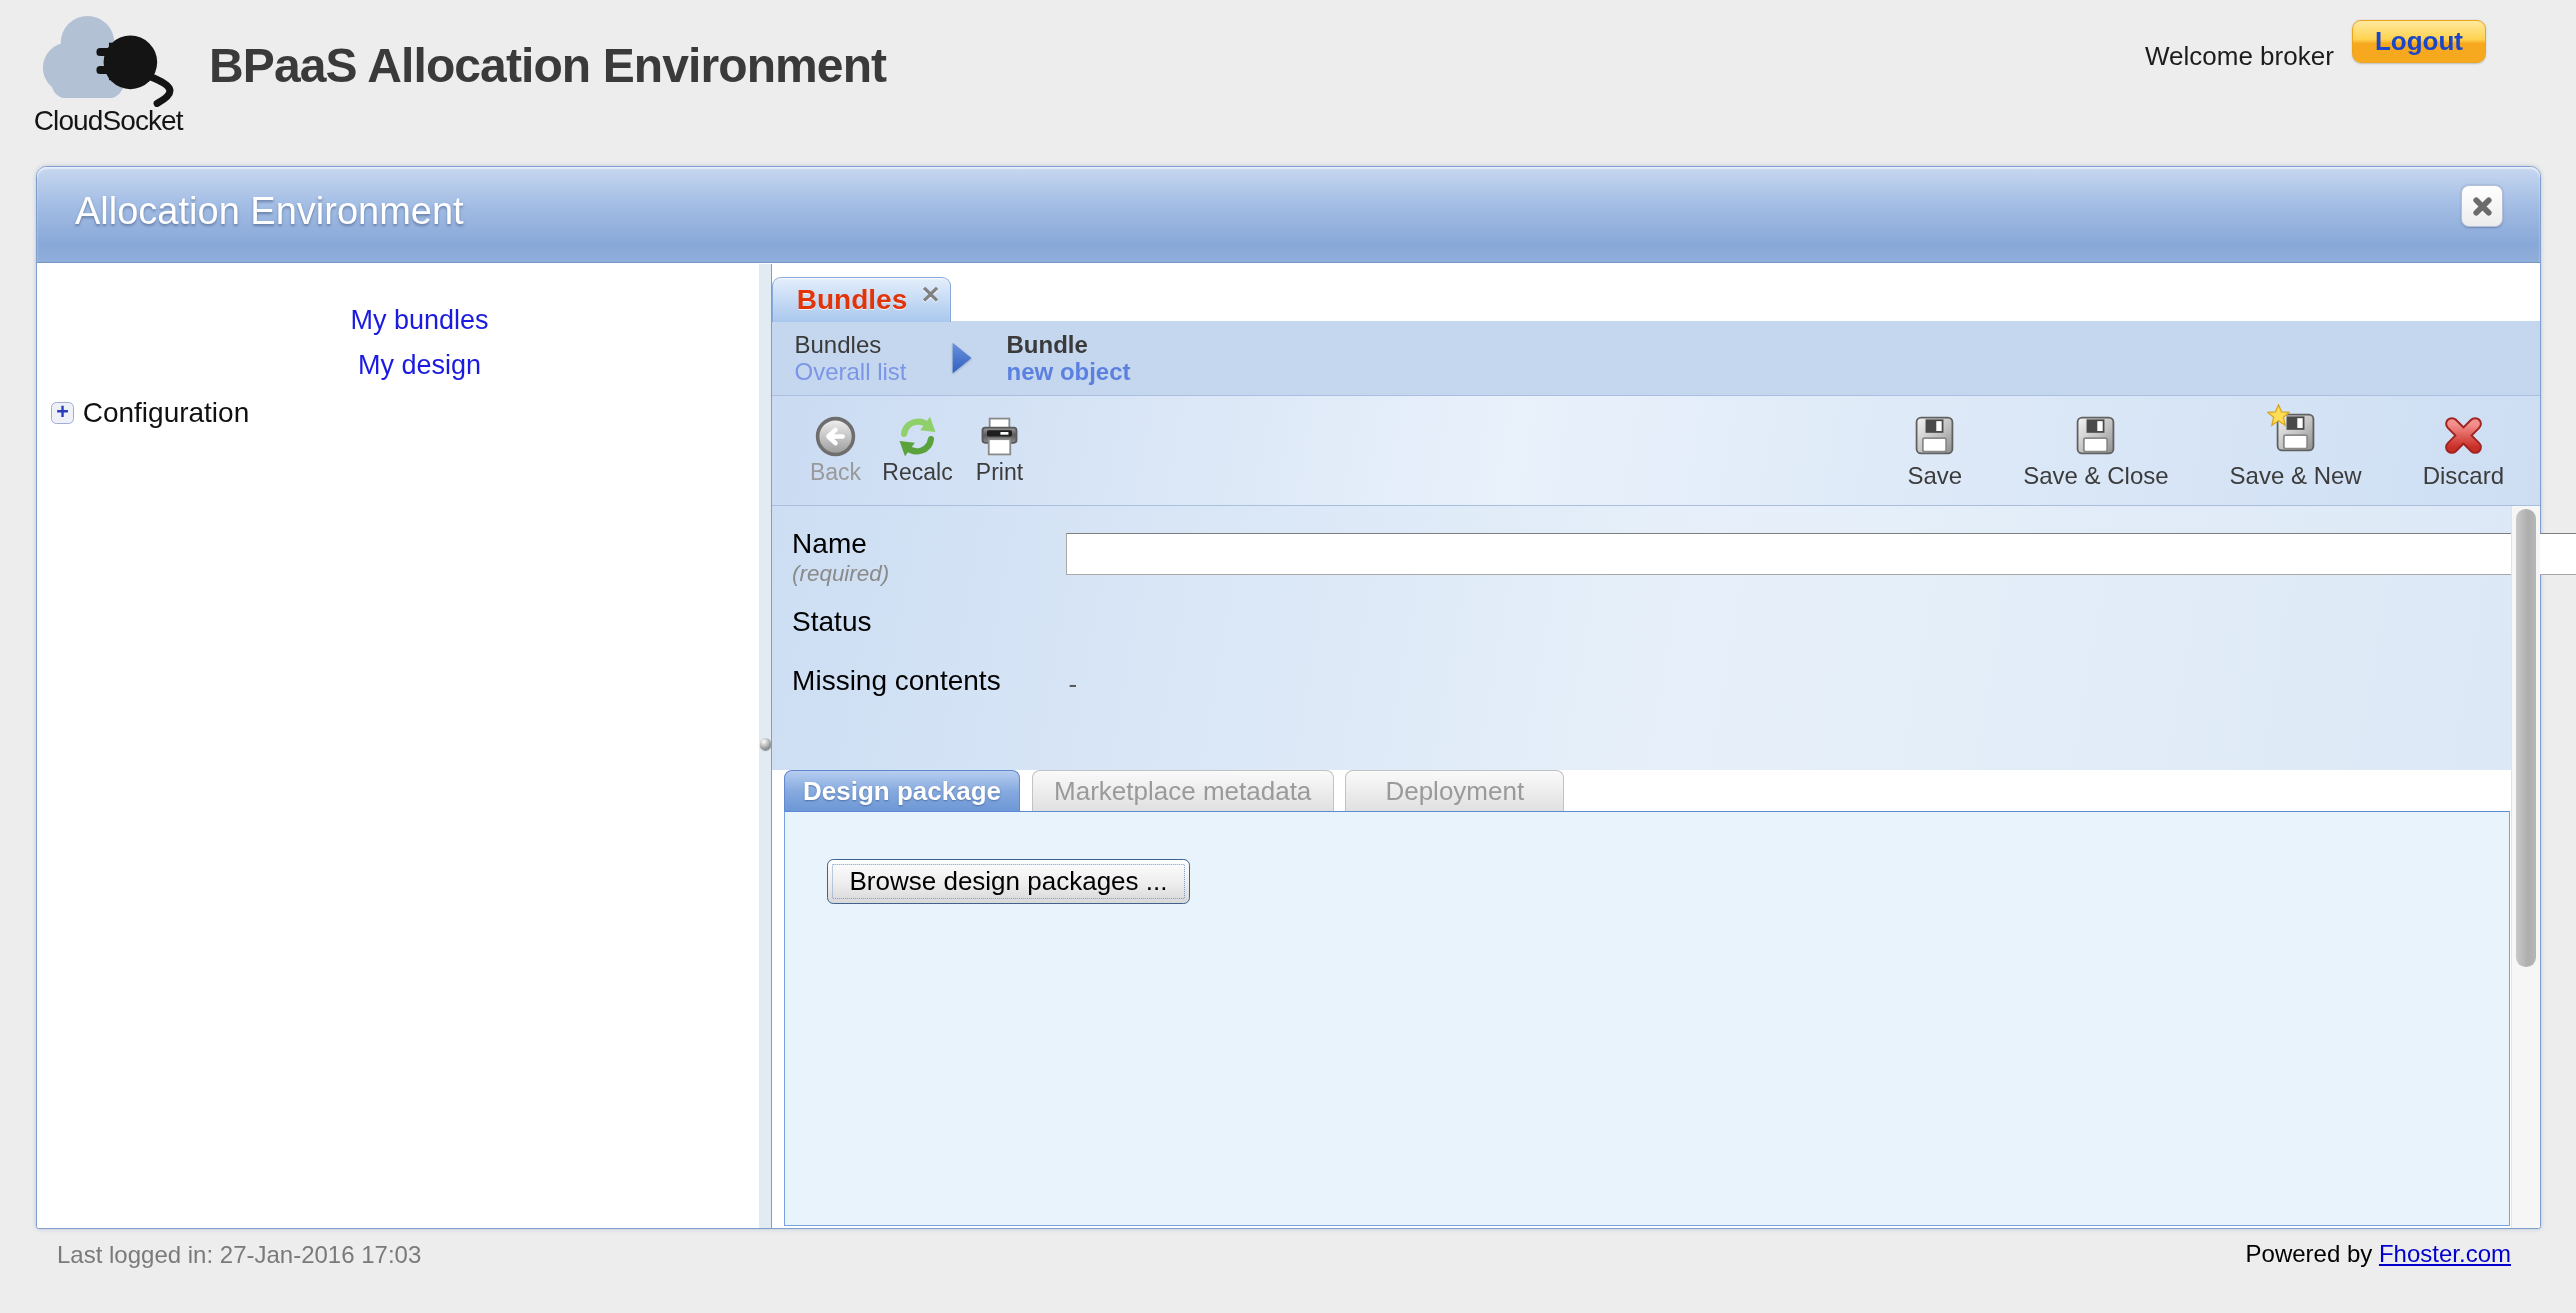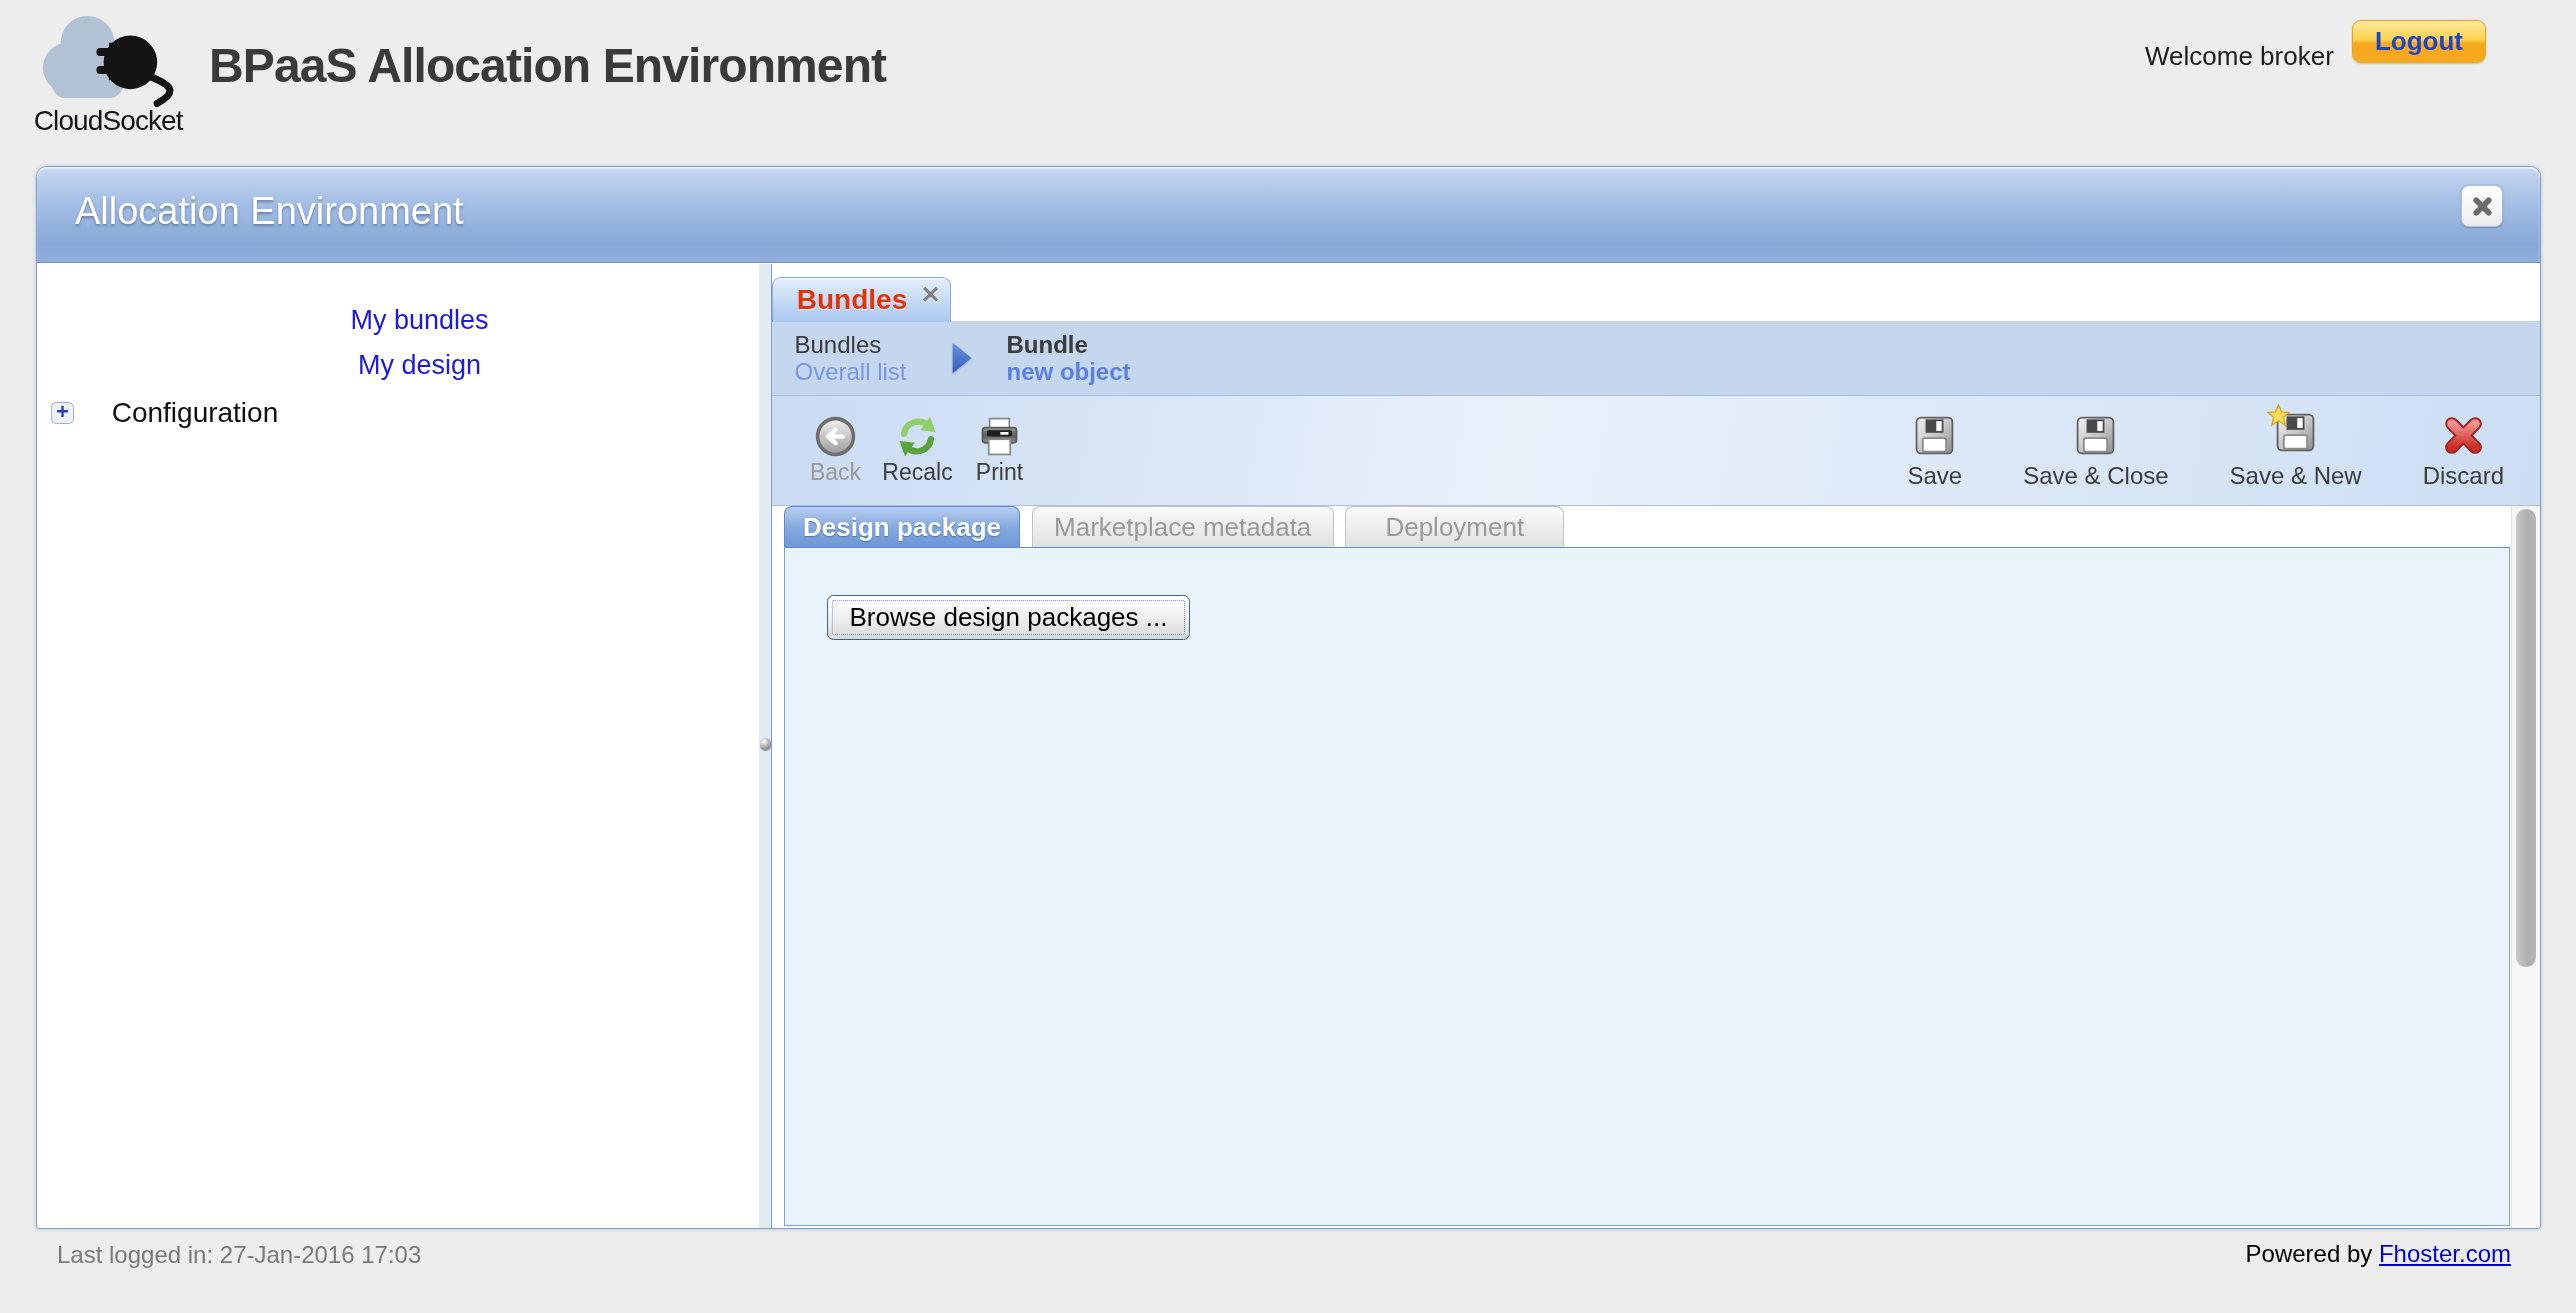--- a/index.html
+++ b/index.html
@@ -52,21 +52,21 @@
 
   
   .sidebar { width:722px; background:#fff; padding-top:30px; border-radius:0 0 0 2.7px;text-align:center; }
   .side-link { display:block; margin:7.2px 0 7.2px 43px; font-size:27px; color:#1a1ae0; text-decoration:none; line-height:38px; cursor:pointer; }
   .cfg-row { display:flex; align-items:center; margin:12.5px 0 0 14.3px; cursor:pointer; }
   .plus-box {
     width:22.4px; height:22.4px; border:1.8px solid #9fadd6; border-radius:5.4px;
     background:#eef1f8; color:#2b3bbf; font-size:21.5px; font-weight:bold;
     display:flex; align-items:center; justify-content:center; line-height:1;
   }
-  .cfg-label { margin-left:38px; font-size:28px; color:#101010; }
+  .cfg-label { margin-left:9px; font-size:28px; color:#101010; }
 
   .splitter { width:12.5px; background:#e2ebf2; border-right:1.8px solid #7e9fcd; position:relative; cursor:col-resize; }
   .splitter .knob {
     position:absolute; left:0.9px; top:474px; width:11.6px; height:11.6px; border-radius:50%;
     background:radial-gradient(circle at 35% 30%, #ffffff, #a5a5a5 55%, #5f5f5f);
     box-shadow:0 0.9px 0.9px rgba(0,0,0,.4);
   }
 
   
   .content { flex:1; position:relative; background:#fff; display:flex; flex-direction:column; min-width:0; border-radius:0 0 2.7px 0; }
@@ -327,20 +327,28 @@
           <div class="tool">
             <svg width="43" height="43" viewBox="0 0 48 48">
               <path d="M11 11 L37 37 M37 11 L11 37" stroke="#a02420" stroke-width="15" stroke-linecap="round"></path>
               <path d="M11 11 L37 37 M37 11 L11 37" stroke="url(#g-red)" stroke-width="10.5" stroke-linecap="round"></path>
             </svg>
             <span class="tlabel">Discard</span>
           </div>
         </div>
       </div>
 
+      <div class="form-area">
+        <div class="lbl-name">Name</div>
+        <div class="lbl-req">(required)</div>
+        <input class="name-input" type="text" value="" style="">
+        <div class="lbl-status">Status</div>
+        <div class="lbl-missing">Missing contents</div>
+        <div class="val-missing">-</div>
+      </div>
 
       <div class="subtabs">
         <div class="stab active">Design package</div>
         <div class="stab">Marketplace metadata</div>
         <div class="stab wide">Deployment</div>
       </div>
 
       <div class="tabpanel">
         <button class="browse-btn">Browse design packages ...</button>
       </div>

